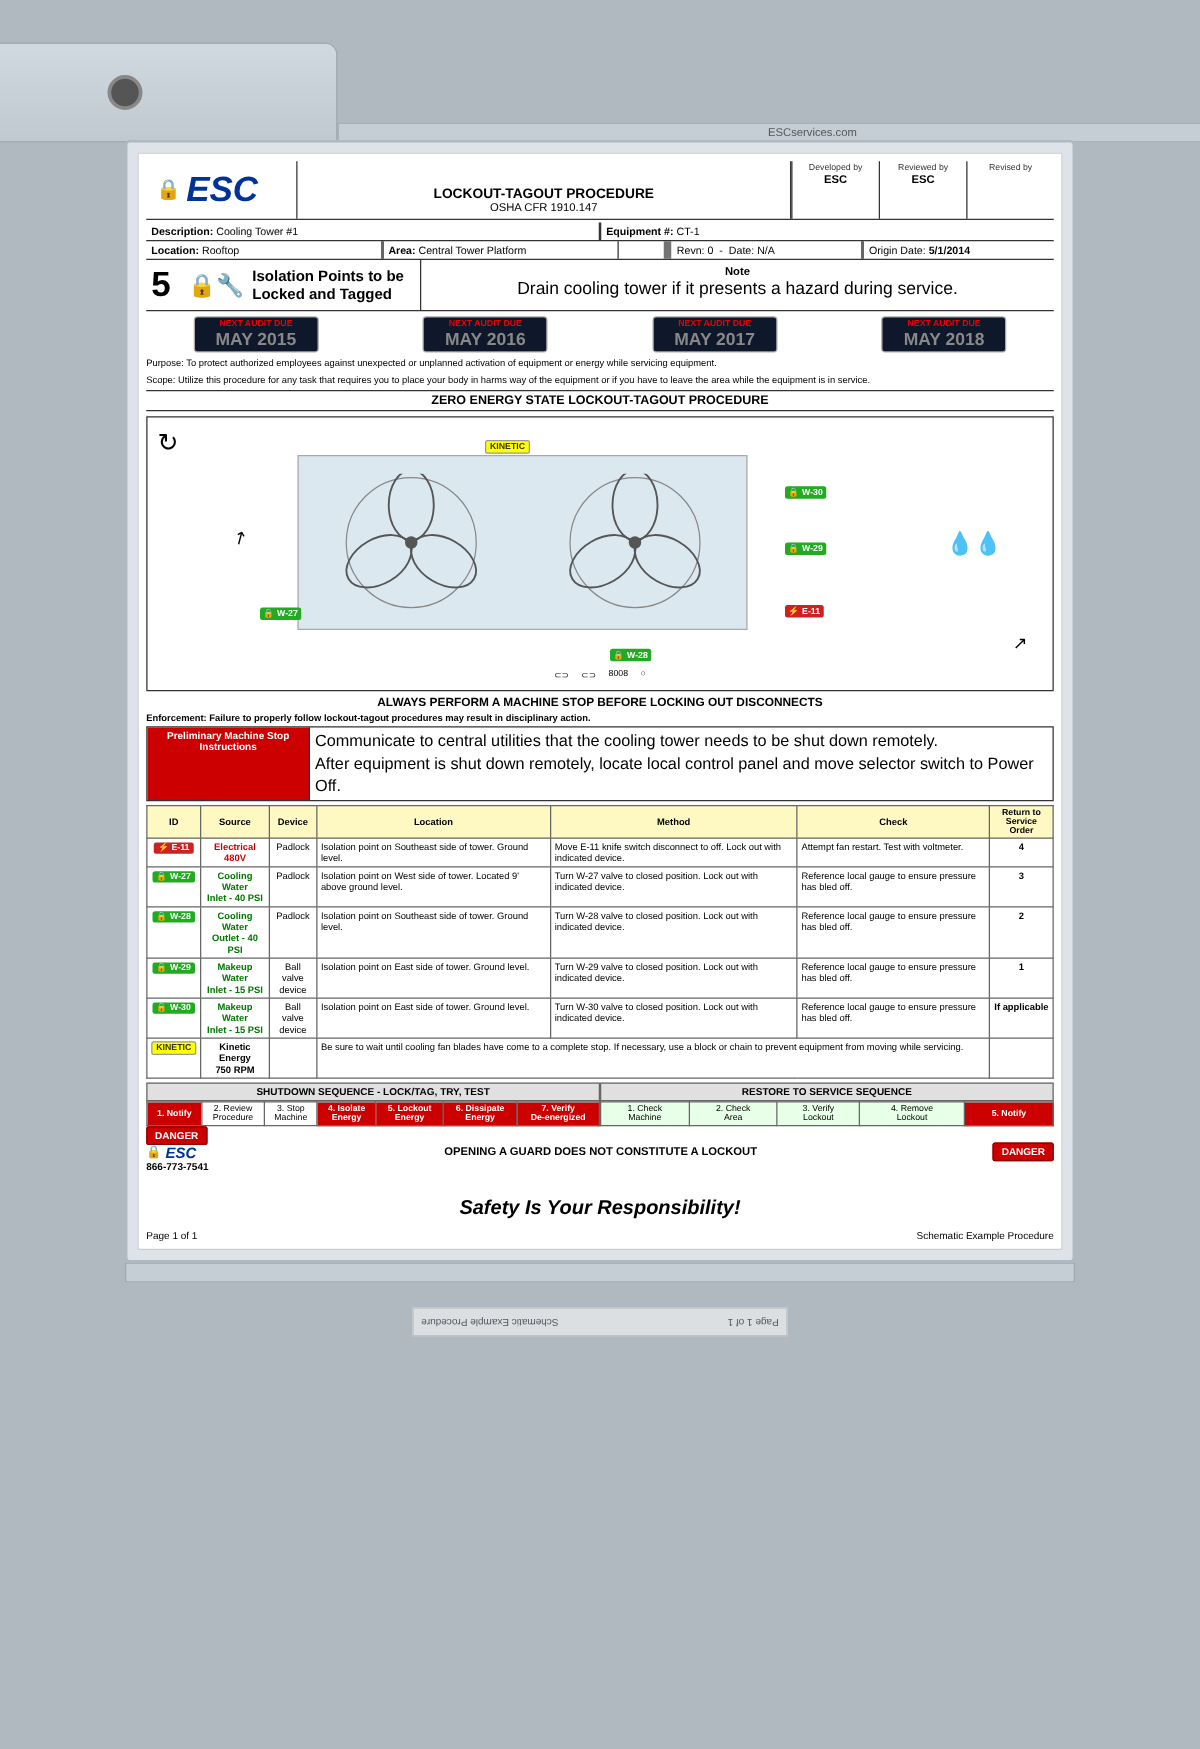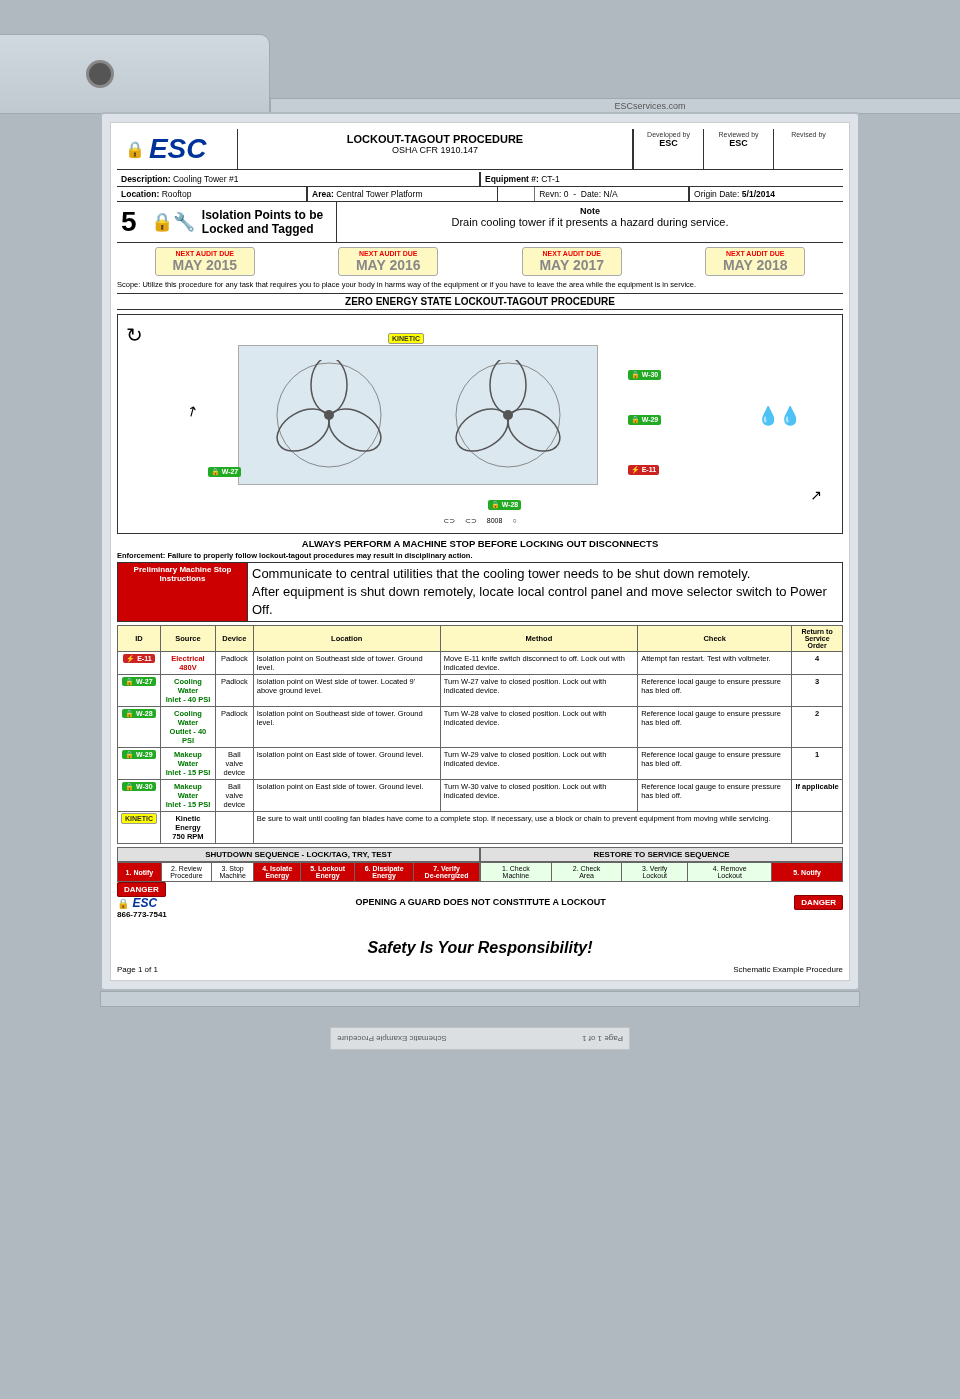--- a/index.html
+++ b/index.html
@@ -75,20 +75,21 @@
     .title-area {
       flex: 1;
       text-align: center;
       padding: 4px;
       border-left: 1px solid #333;
       border-right: 1px solid #333;
     }
     .title-main {
       font-size: 11px;
       font-weight: bold;
+      margin-top: 16px;
     }
     .title-sub {
       font-size: 9px;
     }
     .sign-cols {
       display: flex;
     }
     .sign-col {
       width: 70px;
       border-left: 1px solid #333;
@@ -141,37 +142,37 @@
     .isolation-right {
       flex: 1;
       padding: 4px;
     }
     .note-title {
       font-weight: bold;
       text-align: center;
       font-size: 9px;
     }
     .note-text {
-      font-size: 11px;
+      font-size: 14px;
       text-align: center;
     }
 
     
     .audit-row {
       display: flex;
       gap: 8px;
       margin: 4px 0;
       justify-content: space-around;
     }
     .audit-box {
       text-align: center;
       border: 1px solid #aaa;
       padding: 2px 10px;
       border-radius: 3px;
-      background: #fef9c3;
+      background: #0f172a;
       min-width: 100px;
     }
     .audit-label {
       font-size: 7px;
       color: #e00;
       font-weight: bold;
     }
     .audit-date {
       font-size: 14px;
       color: #888;
@@ -479,21 +480,21 @@
       </div>
       <div class="info-row">
         <div class="info-cell">
           <strong>Location:</strong>
           <span>Rooftop</span>
         </div>
         <div class="info-cell" style="border-left:1px solid #333">
           <strong>Area:</strong>
           <span>Central Tower Platform</span>
         </div>
-        <div class="info-cell" style="border-left:1px solid #737373; flex:0.8;margin-left:36px;">
+        <div class="info-cell" style="border-left:6px solid #737373; flex:0.8;margin-left:36px;">
           <span>Revn:</span>
           <span>0</span>
           &nbsp;-&nbsp;
           <span>Date:</span>
           <span>N/A</span>
         </div>
         <div class="info-cell" style="border-left:1px solid #333; flex:0.8;">
           <span>Origin Date:</span>
           <strong>5/1/2014</strong>
         </div>
@@ -526,20 +527,21 @@
         <div class="audit-box">
           <div class="audit-label">NEXT AUDIT DUE</div>
           <div class="audit-date">MAY 2017</div>
         </div>
         <div class="audit-box">
           <div class="audit-label">NEXT AUDIT DUE</div>
           <div class="audit-date">MAY 2018</div>
         </div>
       </div>
 
+      <div class="purpose-text">Purpose: To protect authorized employees against unexpected or unplanned activation of equipment or energy while servicing equipment.</div>
       <div class="purpose-text">Scope: Utilize this procedure for any task that requires you to place your body in harms way of the equipment or if you have to leave the area while the equipment is in service.</div>
 
       <div class="zero-energy-title">ZERO ENERGY STATE LOCKOUT-TAGOUT PROCEDURE</div>
 
       <div class="schematic-area">
         <div class="schematic-inner">
 
           <div style="position:absolute; top:8px; left:8px; font-size:20px;">↻</div>
 
           <div class="fan-area">

